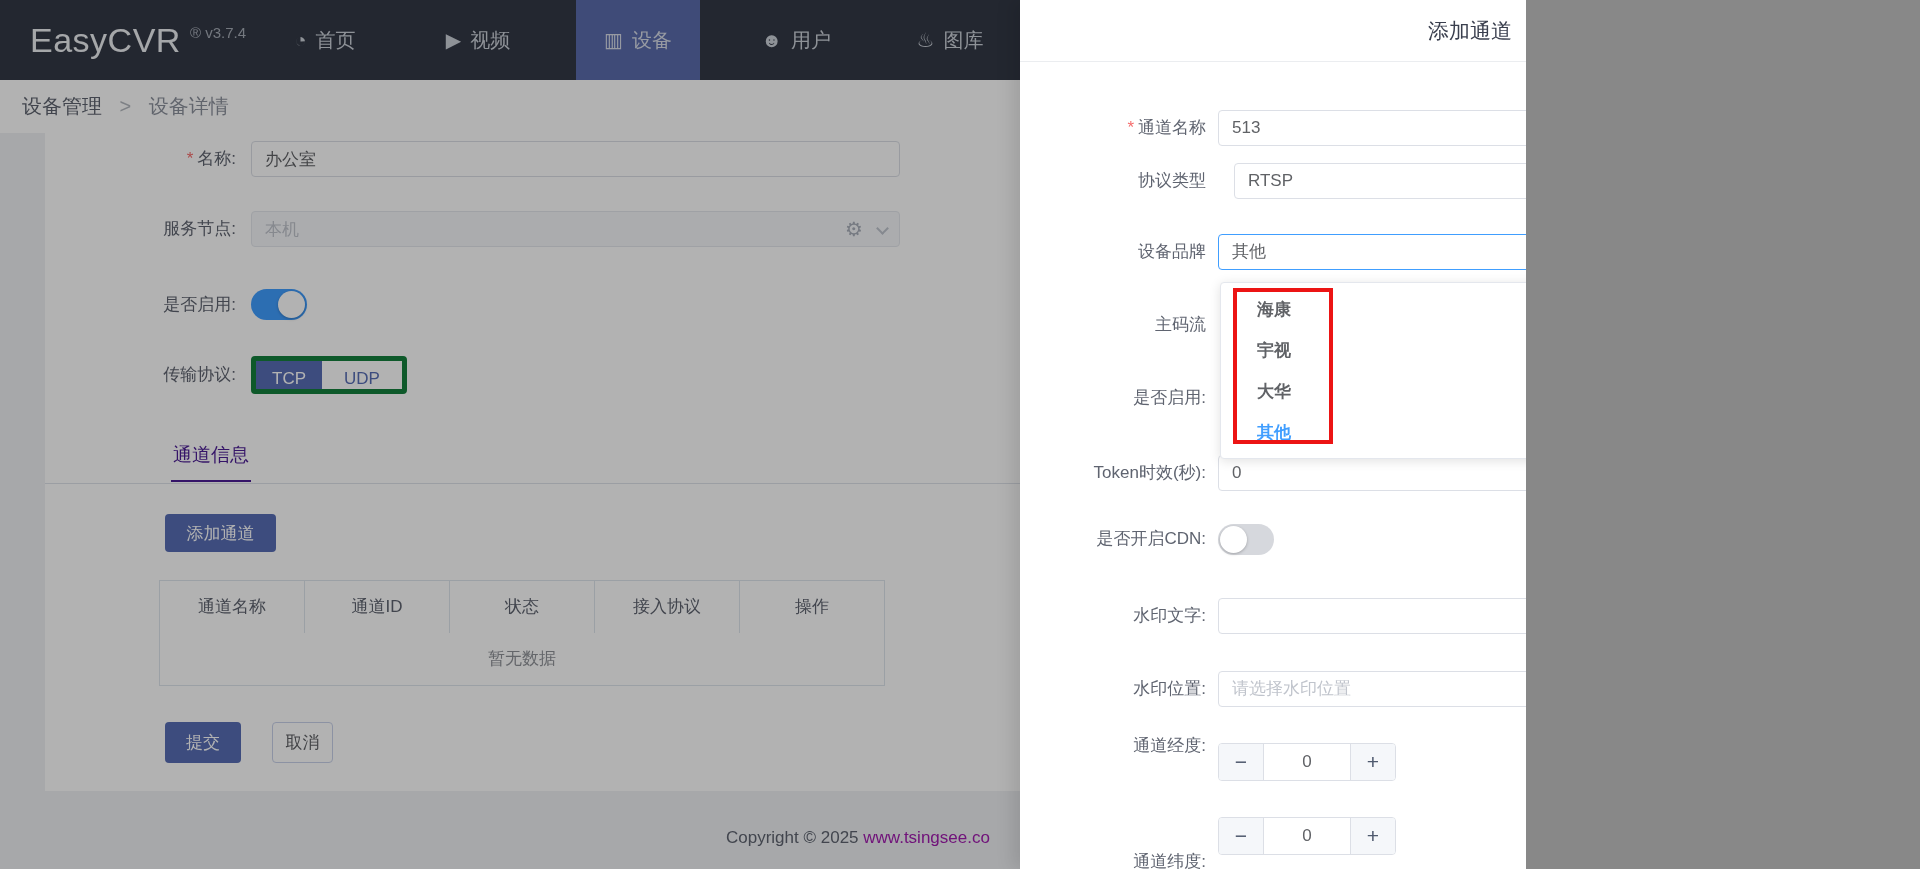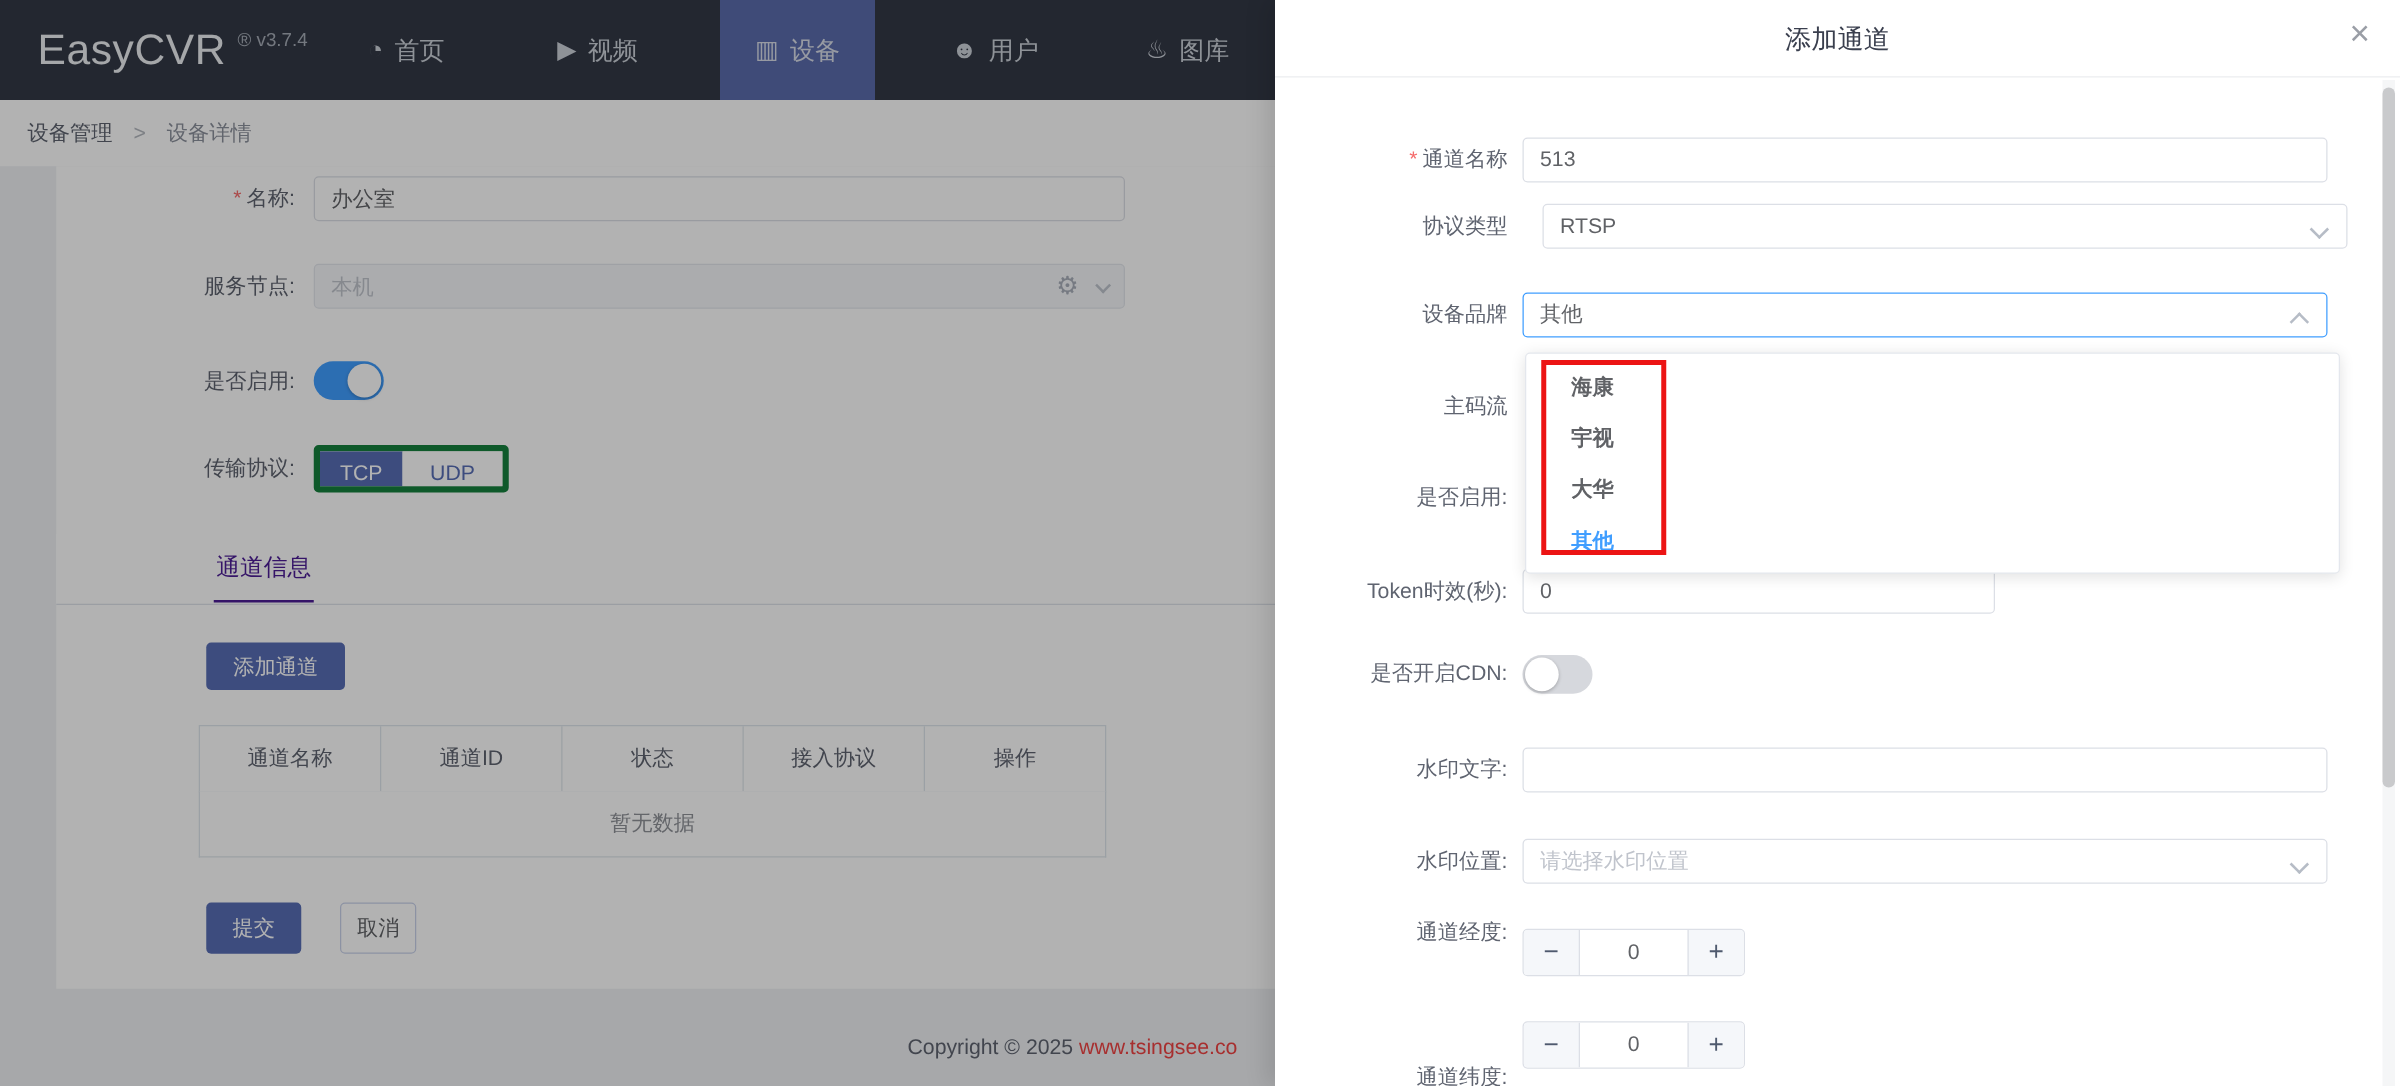--- a/index.html
+++ b/index.html
@@ -1,29 +1,29 @@
 <!DOCTYPE html>
 <html><head>
 <meta charset="utf-8">
 <style>
   html,body{margin:0;padding:0;background:#888;}
-  .stage{position:relative;width:1920px;height:869px;overflow:hidden;background:#fff;
+  .stage{position:relative;width:1526px;height:869px;overflow:hidden;background:#fff;
          font-family:"Liberation Sans","DejaVu Sans",sans-serif;}
   .abs{position:absolute;box-sizing:border-box;}
 
   
   .navbar{left:0;top:0;width:1920px;height:80px;background:#333946;}
   .logo{left:30px;top:0;height:80px;line-height:80px;font-size:34px;font-weight:500;color:#edeff3;letter-spacing:.5px;}
   .version{left:190px;top:24px;font-size:15px;color:#a6acb6;}
   .nav-item{top:0;height:80px;width:124px;display:flex;align-items:center;justify-content:center;gap:9px;
             color:#ccd1d9;font-size:20px;cursor:pointer;}
   .nav-item.active{background:#5b6cad;color:#d8dde8;}
   .nav-ico{font-size:20px;line-height:1;}
 
-  .crumbbar{left:0;top:80px;width:1920px;height:53px;background:#fff;line-height:53px;font-size:17px;padding-left:22px;}
+  .crumbbar{left:0;top:80px;width:1920px;height:53px;background:#fff;line-height:53px;font-size:20px;padding-left:22px;}
   .crumb-first{color:#5f6470;}
   .crumb-sep{color:#b4b8bf;margin:0 12px;}
   .crumb-cur{color:#8c919c;}
 
   .contentbg{left:0;top:133px;width:1920px;height:736px;background:#eff1f4;}
   .card{left:45px;top:133px;width:1015px;height:658px;background:#fff;}
 
   .flab{width:191px;left:45px;text-align:right;color:#5f6470;font-size:17px;}
   .req{color:#F56C6C;margin-right:4px;}
   .ipt{height:36px;border:1px solid #dcdfe6;border-radius:4px;padding:0 13px;font-size:17px;color:#606266;
@@ -52,21 +52,21 @@
   .btn-primary{background:#586EB5;color:#fff;}
   .btn-plain{background:#fff;border:1px solid #c9d2ea;color:#606266;}
 
   .thead{left:159px;top:580px;width:726px;height:54px;display:flex;border:1px solid #dfe6ec;background:#fff;}
   .th{flex:1;line-height:52px;text-align:center;font-size:17px;color:#5f6470;border-right:1px solid #dfe6ec;}
   .th:last-child{border-right:none;}
   .tbody{left:159px;top:633px;width:726px;height:53px;border:1px solid #dfe6ec;border-top:none;
          line-height:51px;text-align:center;color:#909399;font-size:17px;background:#fff;}
 
   .footer{left:726px;top:828px;font-size:17px;color:#5f6470;white-space:nowrap;}
-  .flink{color:#ef4444;cursor:pointer;}
+  .flink{color:#a21caf;cursor:pointer;}
 
   
   .overlay{left:0;top:0;width:1020px;height:869px;background:rgba(0,0,0,.30);z-index:50;}
 
   
   .drawer{left:1020px;top:0;width:900px;height:869px;background:#fff;z-index:60;
           box-shadow:-8px 0 16px rgba(0,0,0,.10);}
   .dheader{left:0;top:0;width:900px;height:62px;border-bottom:1px solid #ebedf0;display:flex;
            align-items:center;justify-content:center;font-size:21px;color:#3a3f4e;}
   .dclose{right:24px;top:13px;font-size:28px;color:#9a9ea6;line-height:1;cursor:pointer;}

